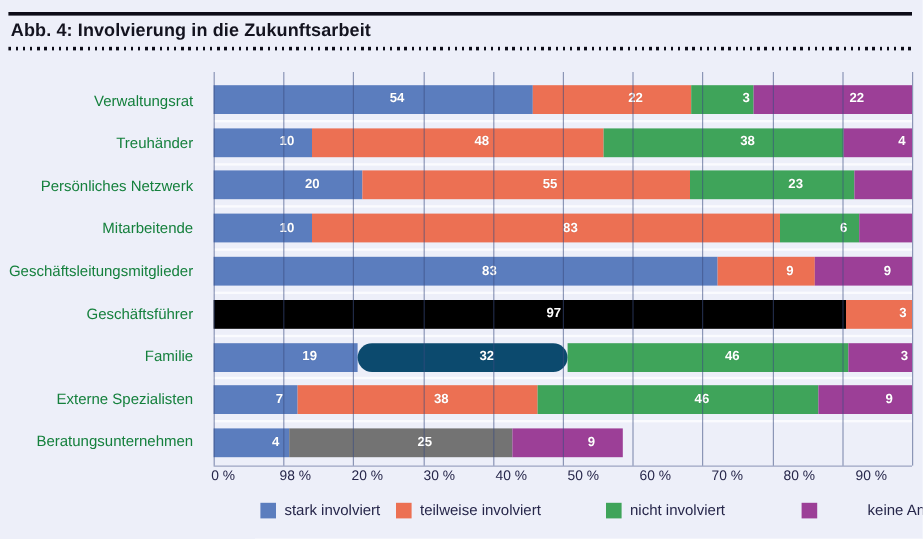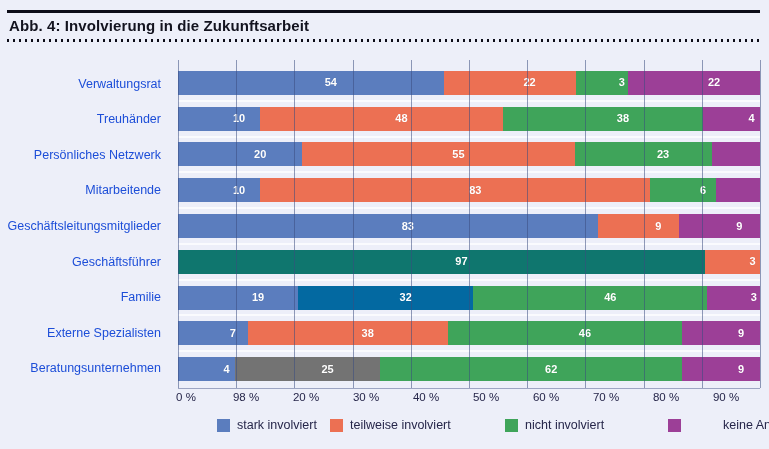--- a/index.html
+++ b/index.html
@@ -26,21 +26,21 @@
     background-size: 100% 3px; background-repeat: no-repeat;
   }
   
   .cats {
     position: absolute; left: 0; top: 60px; width: 170px; height: 328px;
     display: flex; flex-direction: column;
     padding: 6px 0 2px; box-sizing: border-box;
   }
   .cat {
     flex: 1; display: flex; align-items: center; justify-content: flex-end;
-    font-size: 12.5px; color: #1d4ed8; padding-right: 9px; white-space: nowrap;
+    font-size: 12.5px; color: #15803d; padding-right: 9px; white-space: nowrap;
   }
   
   .plot {
     position: absolute; left: 178px; top: 60px; width: 582px; height: 328px;
     border-bottom: 1px solid rgba(59,76,128,0.45);
   }
   .gridline {
     position: absolute; top: 0; bottom: 0; width: 1px;
     background: rgba(59,76,128,0.55); z-index: 5;
   }
@@ -168,34 +168,34 @@
             <div class="seg" style="width: 8.91089%; background: rgb(236, 112, 83);">
               <span class="val">9</span>
             </div>
             <div class="seg" style="width: 8.91089%; background: rgb(156, 63, 151);">
               <span class="val">9</span>
             </div>
           </div>
         </div>
         <div class="row">
           <div class="bar">
-            <div class="seg" style="width: 97%; background: #0f766e;">
+            <div class="seg" style="width: 97%; background: #000000;">
               <span class="val">97</span>
             </div>
             <div class="seg" style="width: 3%; background: rgb(236, 112, 83);">
               <span class="val">3</span>
             </div>
           </div>
         </div>
         <div class="row">
           <div class="bar">
             <div class="seg" style="width: 19%; background: rgb(91, 125, 190);">
               <span class="val">19</span>
             </div>
-            <div class="seg" style="width: 32%; background: #0369a1;">
+            <div class="seg" style="width: 32%; background: #0c4a6e; border-radius: 12px;">
               <span class="val">32</span>
             </div>
             <div class="seg" style="width: 46%; background: rgb(63, 164, 90);">
               <span class="val">46</span>
             </div>
             <div class="seg" style="width: 3%; background: rgb(156, 63, 151);">
               <span class="val">3</span>
             </div>
           </div>
         </div>
@@ -215,23 +215,20 @@
             </div>
           </div>
         </div>
         <div class="row">
           <div class="bar">
             <div class="seg" style="width: 4%; background: rgb(91, 125, 190);">
               <span class="val">4</span>
             </div>
             <div class="seg" style="width: 25%; background: #737373;">
               <span class="val">25</span>
-            </div>
-            <div class="seg" style="width: 62%; background: rgb(63, 164, 90);">
-              <span class="val">62</span>
             </div>
             <div class="seg" style="width: 9%; background: rgb(156, 63, 151);">
               <span class="val">9</span>
             </div>
           </div>
         </div>
       </div>
   <div class="gridline" style="left: 0%;"></div>
       <div class="gridline" style="left: 10%;"></div>
       <div class="gridline" style="left: 20%;"></div>

